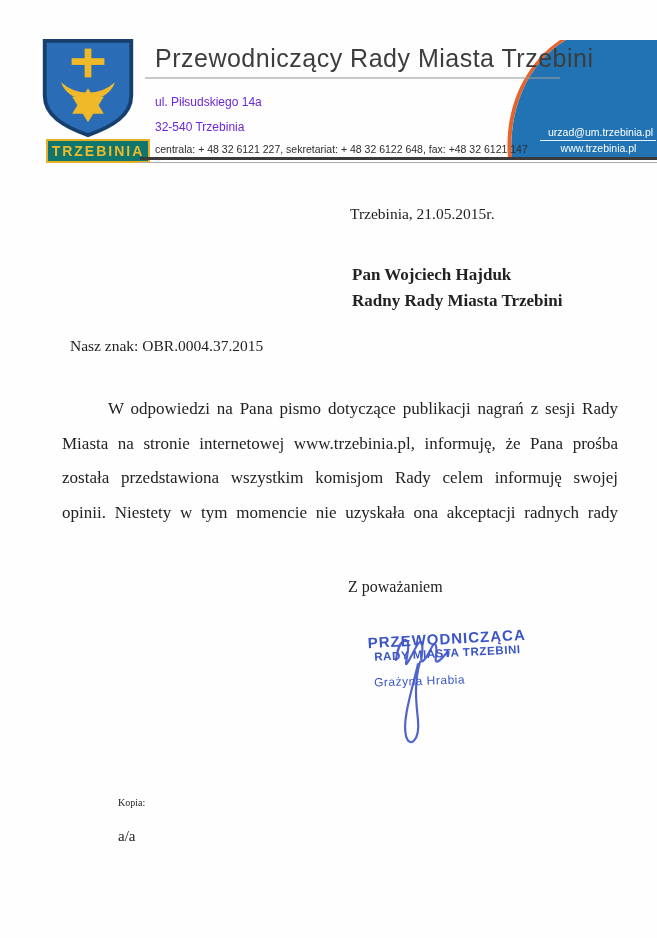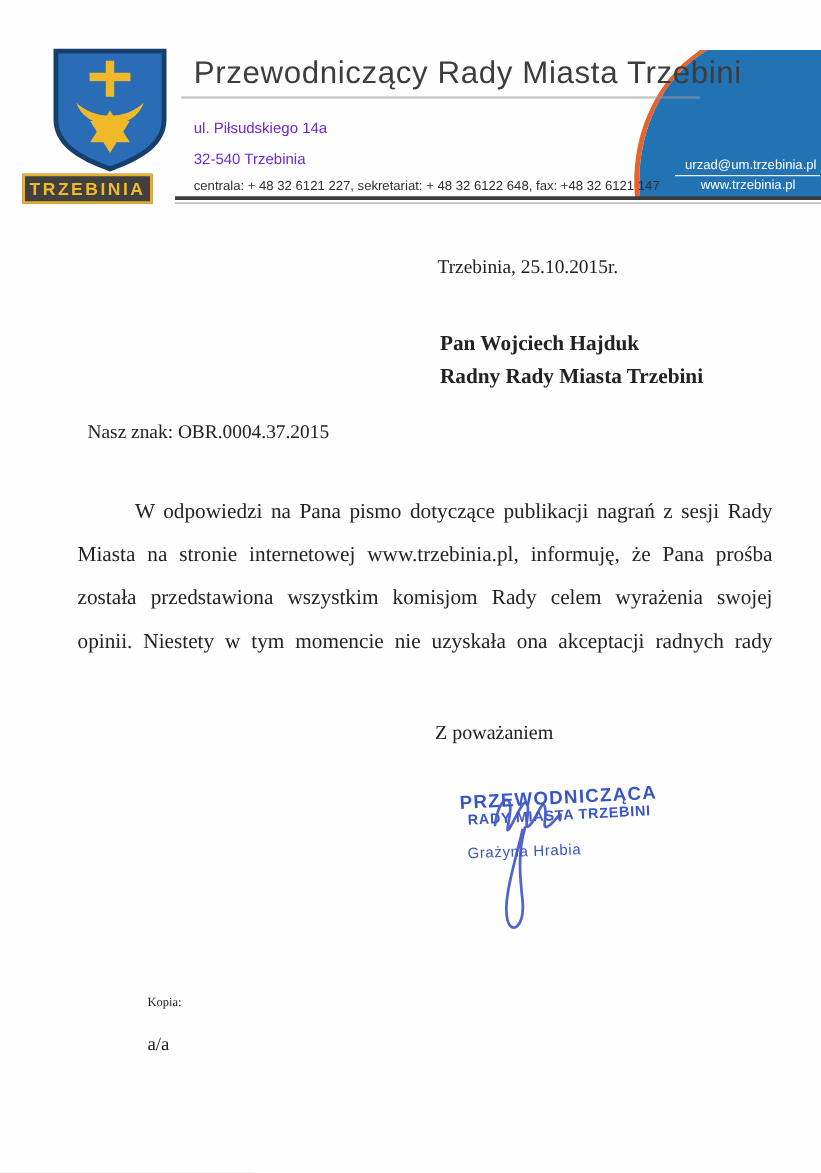--- a/index.html
+++ b/index.html
@@ -4,22 +4,22 @@
 <style>
   html,body{margin:0;padding:0;background:#e9e9e9;}
   .page{
     position:relative;width:657px;height:938px;margin:0 auto;
     background:#fefefe;overflow:hidden;
     font-family:"Liberation Serif", serif;color:#222;
   }
   
   .crest{position:absolute;left:38px;top:38px;width:100px;height:100px;}
   .crest-label{
-    position:absolute;left:18px;top:139px;width:100px;height:20px;
-    background:#404040;border:2px solid #e9af25;
+    position:absolute;left:46px;top:139px;width:100px;height:20px;
+    background:#0f766e;border:2px solid #e9af25;
     color:#f0b929;font-family:"Liberation Sans",sans-serif;
     font-weight:bold;font-size:14px;letter-spacing:2px;
     display:flex;align-items:center;justify-content:center;
   }
   .lh-title{
     position:absolute;left:155px;top:44px;width:430px;
     font-family:"Liberation Sans",sans-serif;font-size:25px;color:#3d3d3d;
     letter-spacing:0.5px;white-space:nowrap;
   }
   .lh-title-rule{
@@ -106,33 +106,33 @@
   <div class="lh-title">Przewodniczący Rady Miasta Trzebini</div>
   <div class="lh-title-rule"></div>
   <div class="lh-address">
     <div>ul. Piłsudskiego 14a</div>
     <div>32-540 Trzebinia</div>
   </div>
   <div class="lh-contact">centrala: + 48 32 6121 227, sekretariat: + 48 32 6122 648, fax: +48 32 6121 147</div>
   <div class="lh-rule-dark"></div>
   <div class="lh-rule-light"></div>
 
-  <div class="date-line">Trzebinia, 25.10.2015r.</div>
+  <div class="date-line">Trzebinia, 21.05.2015r.</div>
 
   <div class="recipient">
     <div>Pan Wojciech Hajduk</div>
     <div>Radny Rady Miasta Trzebini</div>
   </div>
 
   <div class="reference">Nasz znak: OBR.0004.37.2015</div>
 
   <div class="body-block">
     <div class="body-line first">W odpowiedzi na Pana pismo dotyczące publikacji nagrań z sesji Rady</div>
     <div class="body-line">Miasta na stronie internetowej www.trzebinia.pl, informuję, że Pana prośba</div>
-    <div class="body-line">została przedstawiona wszystkim komisjom Rady celem wyrażenia swojej</div>
+    <div class="body-line">została przedstawiona wszystkim komisjom Rady celem informuję swojej</div>
     <div class="body-line">opinii. Niestety w tym momencie nie uzyskała ona akceptacji radnych rady</div>
   </div>
 
   <div class="closing">Z poważaniem</div>
 
   <div class="stamp">
     <div class="stamp-l1">PRZEWODNICZĄCA</div>
     <div class="stamp-l2">RADY MIASTA TRZEBINI</div>
   </div>
 

